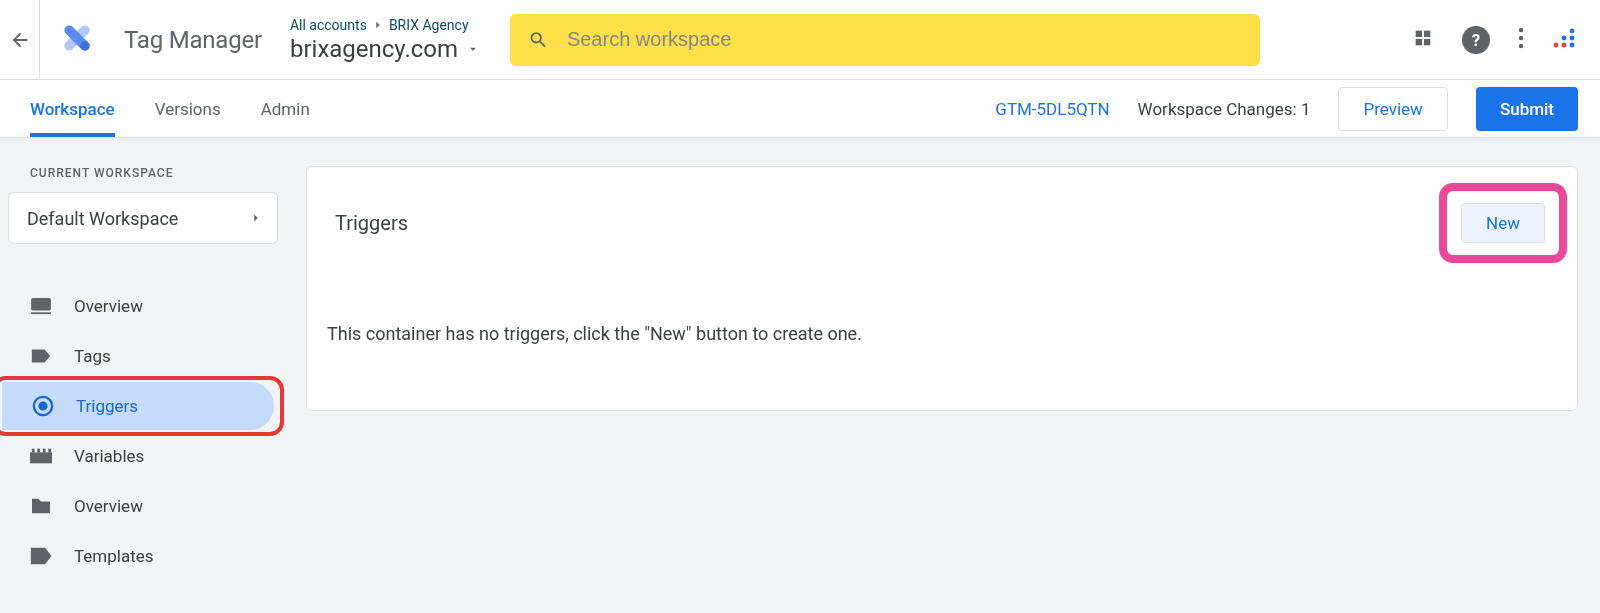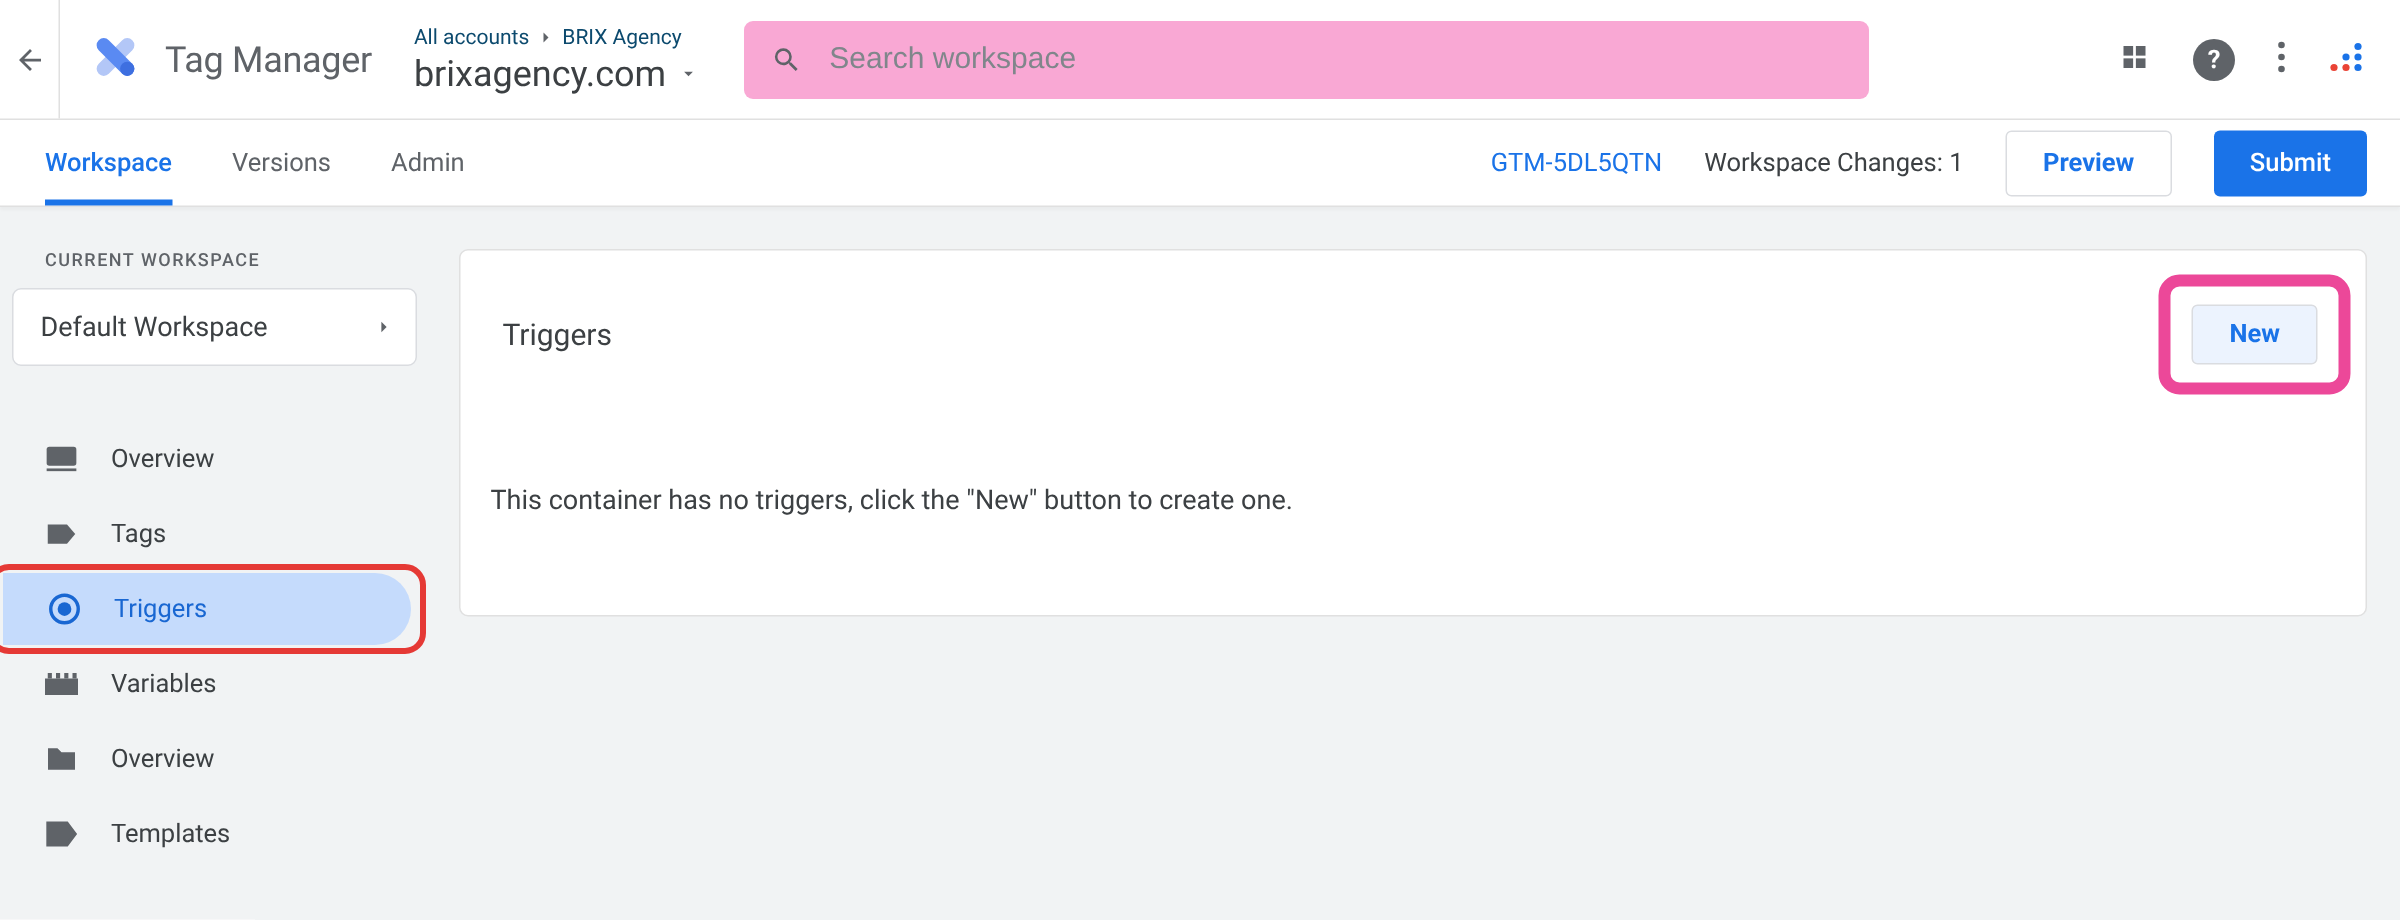--- a/index.html
+++ b/index.html
@@ -25,21 +25,21 @@
     display: flex;
     justify-content: center;
     align-items: center;
     height: 100%;
     border-right: 1px solid #e0e0e0;
     cursor: pointer;
   }
   .logo-col {
     display: flex;
     align-items: center;
-    gap: 14px;
+    gap: 28px;
     padding-left: 18px;
     padding-right: 28px;
   }
   .product-name {
     font-size: 24px;
     color: #5f6368;
     letter-spacing: -0.2px;
   }
   .account-col {
     display: flex;
@@ -60,21 +60,21 @@
     align-items: center;
     gap: 8px;
     font-size: 24px;
     color: #3c4043;
     cursor: pointer;
   }
   .search-wrap {
     flex: 1;
     max-width: 750px;
     height: 52px;
-    background: #f9a8d4;
+    background: #fde047;
     border-radius: 6px;
     display: flex;
     align-items: center;
     padding: 0 18px;
     gap: 18px;
   }
   .search-input {
     border: none;
     background: transparent;
     font-size: 20px;
@@ -159,21 +159,20 @@
     display: flex;
     align-items: center;
     cursor: pointer;
     border: none;
     font-family: inherit;
   }
   .btn-outline {
     background: #fff;
     color: #1a73e8;
     border: 1px solid #dadce0;
-    font-weight: bold;
   }
   .btn-primary {
     background: #1a73e8;
     color: #fff;
     font-weight: 500;
   }
 
   
   .body-area {
     display: flex;

